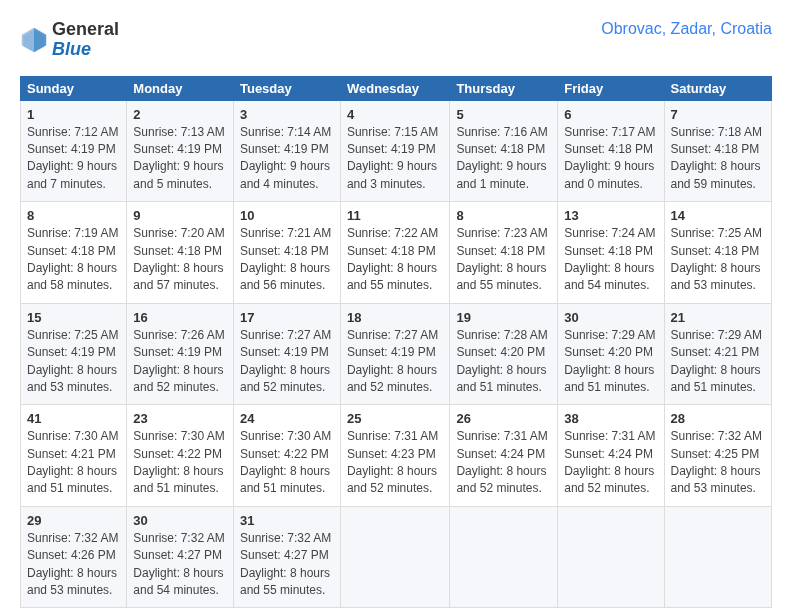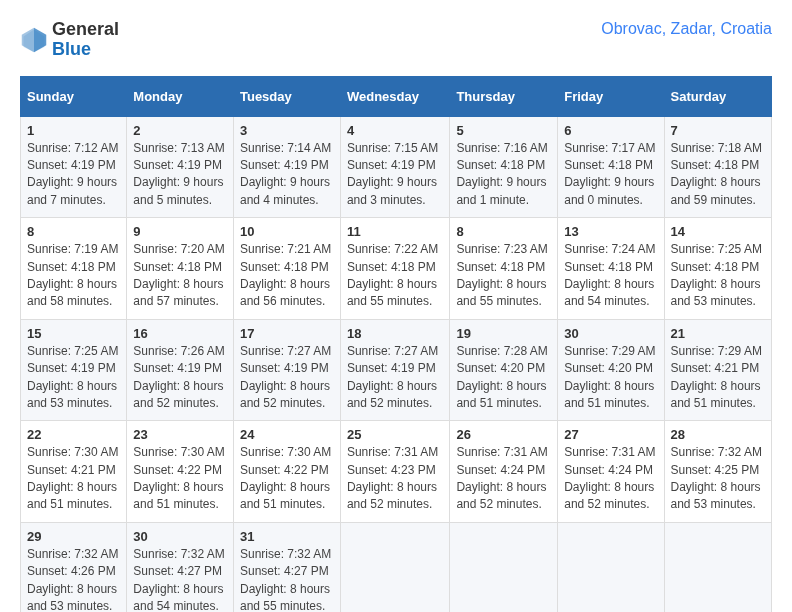--- a/index.html
+++ b/index.html
@@ -20,21 +20,21 @@
       display: flex;
       align-items: center;
       gap: 4px;
     }
     .logo-text {
       font-size: 18px;
       font-weight: bold;
       line-height: 1.1;
     }
     .logo-text span.general { color: #333; }
-    .logo-text span.blue { color: #1a6fba; }
+    .logo-text span.blue { color: #1a6fba; font-style: italic; }
     .logo-icon {
       width: 28px;
       height: 28px;
     }
     .title-block { text-align: right; }
     .month-year {
       font-size: 36px;
       font-weight: 300;
       color: #333;
     }
@@ -45,21 +45,21 @@
     .calendar {
       width: 100%;
       border-collapse: collapse;
       font-size: 11px;
     }
     .calendar thead tr {
       background: #2b6cb0;
       color: #fff;
     }
     .calendar thead th {
-      padding: 12px 6px;
+      padding: 4px 6px;
       font-size: 13px;
       font-weight: 600;
       text-align: left;
       border: 1px solid #2b6cb0;
     }
     .calendar tbody tr {
       background: #fff;
     }
     .calendar tbody tr:nth-child(odd) {
       background: #f5f7fa;
@@ -247,21 +247,21 @@
       </td>
         <td>
         <span class="day-num">21</span>
         <div class="day-info">
           Sunrise: 7:29 AM<br>Sunset: 4:21 PM<br>Daylight: 8 hours and 51 minutes.
         </div>
       </td>
       </tr>
       <tr>
         <td>
-        <span class="day-num">22</span>
+        <span class="day-num">41</span>
         <div class="day-info">
           Sunrise: 7:30 AM<br>Sunset: 4:21 PM<br>Daylight: 8 hours and 51 minutes.
         </div>
       </td>
         <td>
         <span class="day-num">23</span>
         <div class="day-info">
           Sunrise: 7:30 AM<br>Sunset: 4:22 PM<br>Daylight: 8 hours and 51 minutes.
         </div>
       </td>
@@ -277,21 +277,21 @@
           Sunrise: 7:31 AM<br>Sunset: 4:23 PM<br>Daylight: 8 hours and 52 minutes.
         </div>
       </td>
         <td>
         <span class="day-num">26</span>
         <div class="day-info">
           Sunrise: 7:31 AM<br>Sunset: 4:24 PM<br>Daylight: 8 hours and 52 minutes.
         </div>
       </td>
         <td>
-        <span class="day-num">27</span>
+        <span class="day-num">38</span>
         <div class="day-info">
           Sunrise: 7:31 AM<br>Sunset: 4:24 PM<br>Daylight: 8 hours and 52 minutes.
         </div>
       </td>
         <td>
         <span class="day-num">28</span>
         <div class="day-info">
           Sunrise: 7:32 AM<br>Sunset: 4:25 PM<br>Daylight: 8 hours and 53 minutes.
         </div>
       </td>

